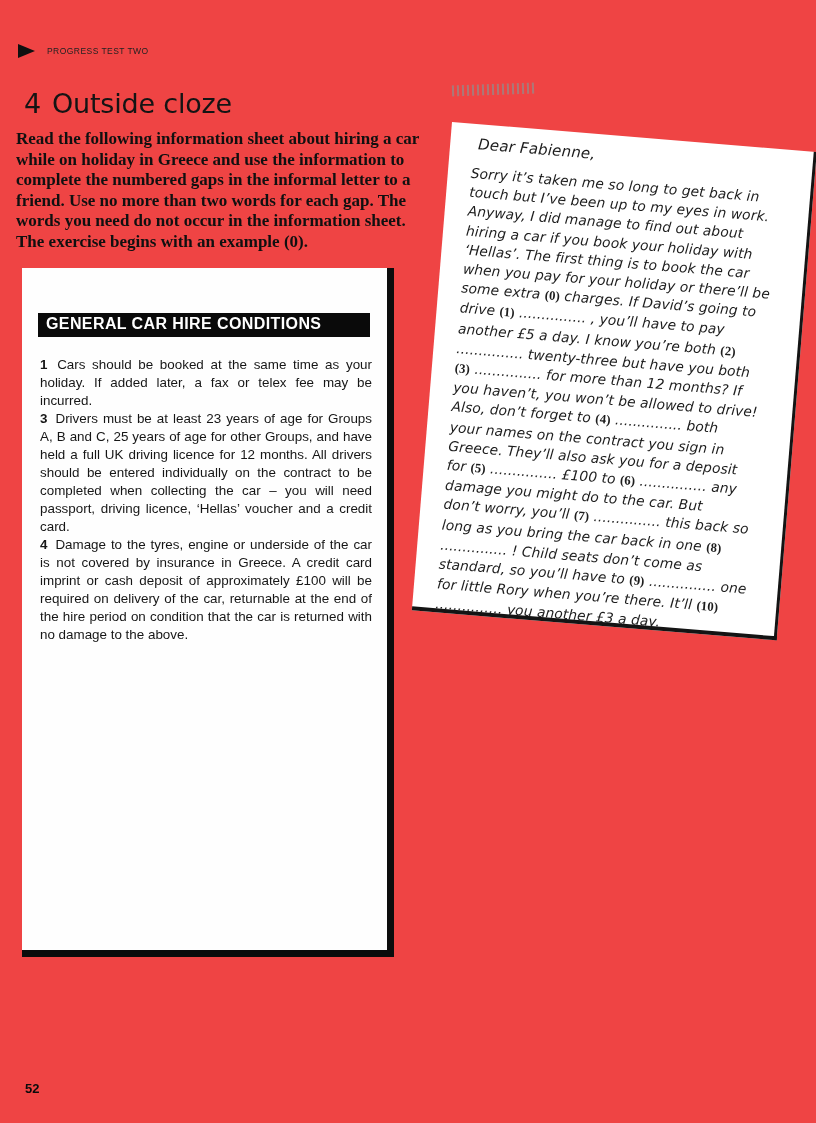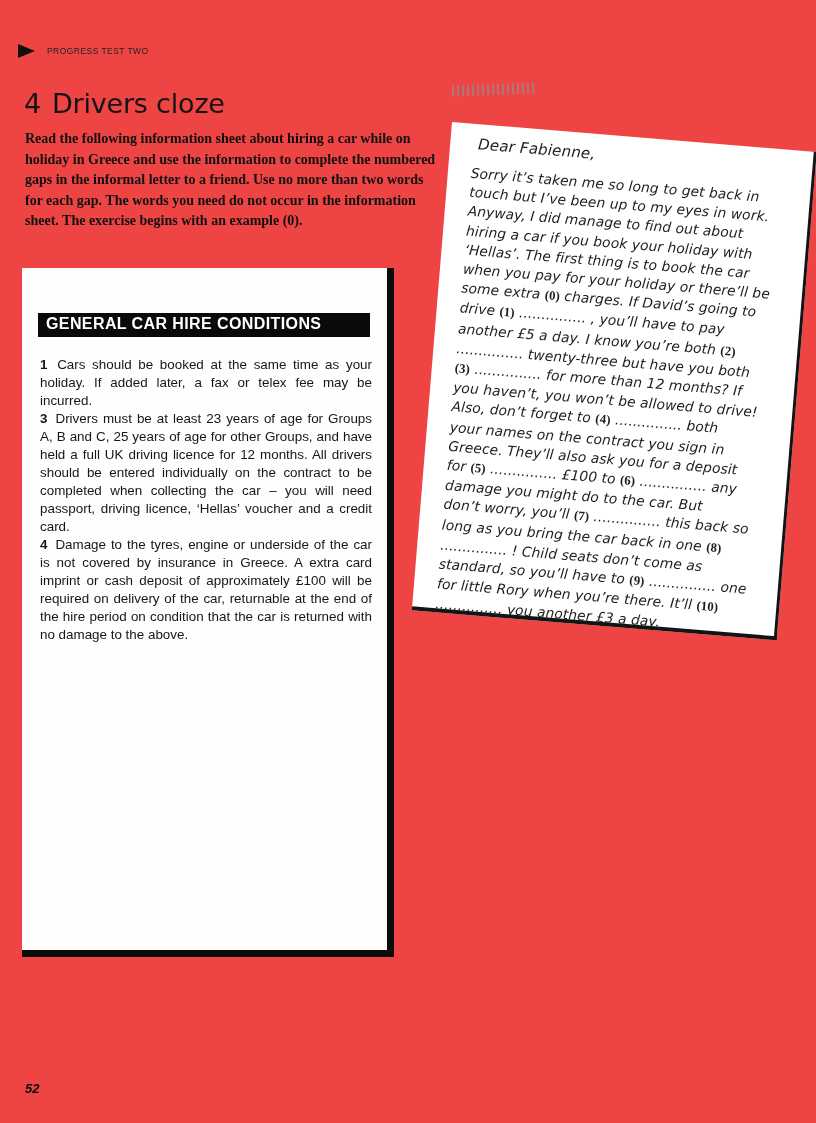--- a/index.html
+++ b/index.html
@@ -23,23 +23,23 @@
   }
 
   
   .exercise-title {
     position:absolute; left:24px; top:88px; margin:0;
     font-family:"DejaVu Sans", sans-serif; font-weight:500;
     font-size:27px; color:#141414; letter-spacing:-0.2px;
   }
   .exercise-title .num { margin-right:11px; }
   .instructions {
-    position:absolute; left:25px; top:129px; width:416px; margin:0;
+    position:absolute; left:16px; top:129px; width:416px; margin:0;
     font-family:"Liberation Serif", serif; font-weight:bold;
-    font-size:14px; line-height:20.6px; color:#101010;
+    font-size:17px; line-height:20.6px; color:#101010;
   }
 
   
   .info-box {
     position:absolute; left:22px; top:268px; width:365px; height:682px;
     background:#fefefe;
     border-right:7px solid #0c0c0c;
     border-bottom:7px solid #0c0c0c;
   }
   .info-title {
@@ -75,49 +75,49 @@
 
   
   .smudge {
     position:absolute; left:452px; top:84px; width:82px; height:11px;
     background:repeating-linear-gradient(92deg, #8f8f8f 0 2px, transparent 2px 5px);
     opacity:.7; transform:rotate(-2deg); filter:blur(.4px);
   }
 
   .page-number {
     position:absolute; left:25px; top:1081px;
-    font-weight:bold; font-size:13px; color:#0b0b0b;font-style:italic;
+    font-weight:bold; font-size:13px; color:#0b0b0b;
   }
 </style>
 </head>
 <body>
 
 <div class="page">
 
   <div class="runhead">
     <span class="tri"></span>
     <span class="runhead-label">PROGRESS TEST TWO</span>
   </div>
 
   <h1 class="exercise-title">
-    <span class="num">4</span><span>Drivers cloze</span>
+    <span class="num">4</span><span>Outside cloze</span>
   </h1>
 
   <p class="instructions">Read the following information sheet about hiring a car while on holiday in Greece and use the information to complete the numbered gaps in the informal letter to a friend. Use no more than two words for each gap. The words you need do not occur in the information sheet. The exercise begins with an example (0).</p>
 
   <section class="info-box">
     <div class="info-title">GENERAL CAR HIRE CONDITIONS</div>
     <div class="cond-list">
 
         <p><strong class="cond-num">1</strong> <span>Cars should be booked at the same time as your holiday. If added later, a fax or telex fee may be incurred.</span></p>
 
 
         <p><strong class="cond-num">3</strong> <span>Drivers must be at least 23 years of age for Groups A, B and C, 25 years of age for other Groups, and have held a full UK driving licence for 12 months. All drivers should be entered individually on the contract to be completed when collecting the car – you will need passport, driving licence, ‘Hellas’ voucher and a credit card.</span></p>
 
-        <p><strong class="cond-num">4</strong> <span>Damage to the tyres, engine or underside of the car is not covered by insurance in Greece. A extra card imprint or cash deposit of approximately £100 will be required on delivery of the car, returnable at the end of the hire period on condition that the car is returned with no damage to the above.</span></p>
+        <p><strong class="cond-num">4</strong> <span>Damage to the tyres, engine or underside of the car is not covered by insurance in Greece. A credit card imprint or cash deposit of approximately £100 will be required on delivery of the car, returnable at the end of the hire period on condition that the car is returned with no damage to the above.</span></p>
 
 
 
       </div>
   </section>
 
   <div class="smudge"></div>
 
   <div class="letter">
     <div class="salutation">Dear Fabienne,</div>

